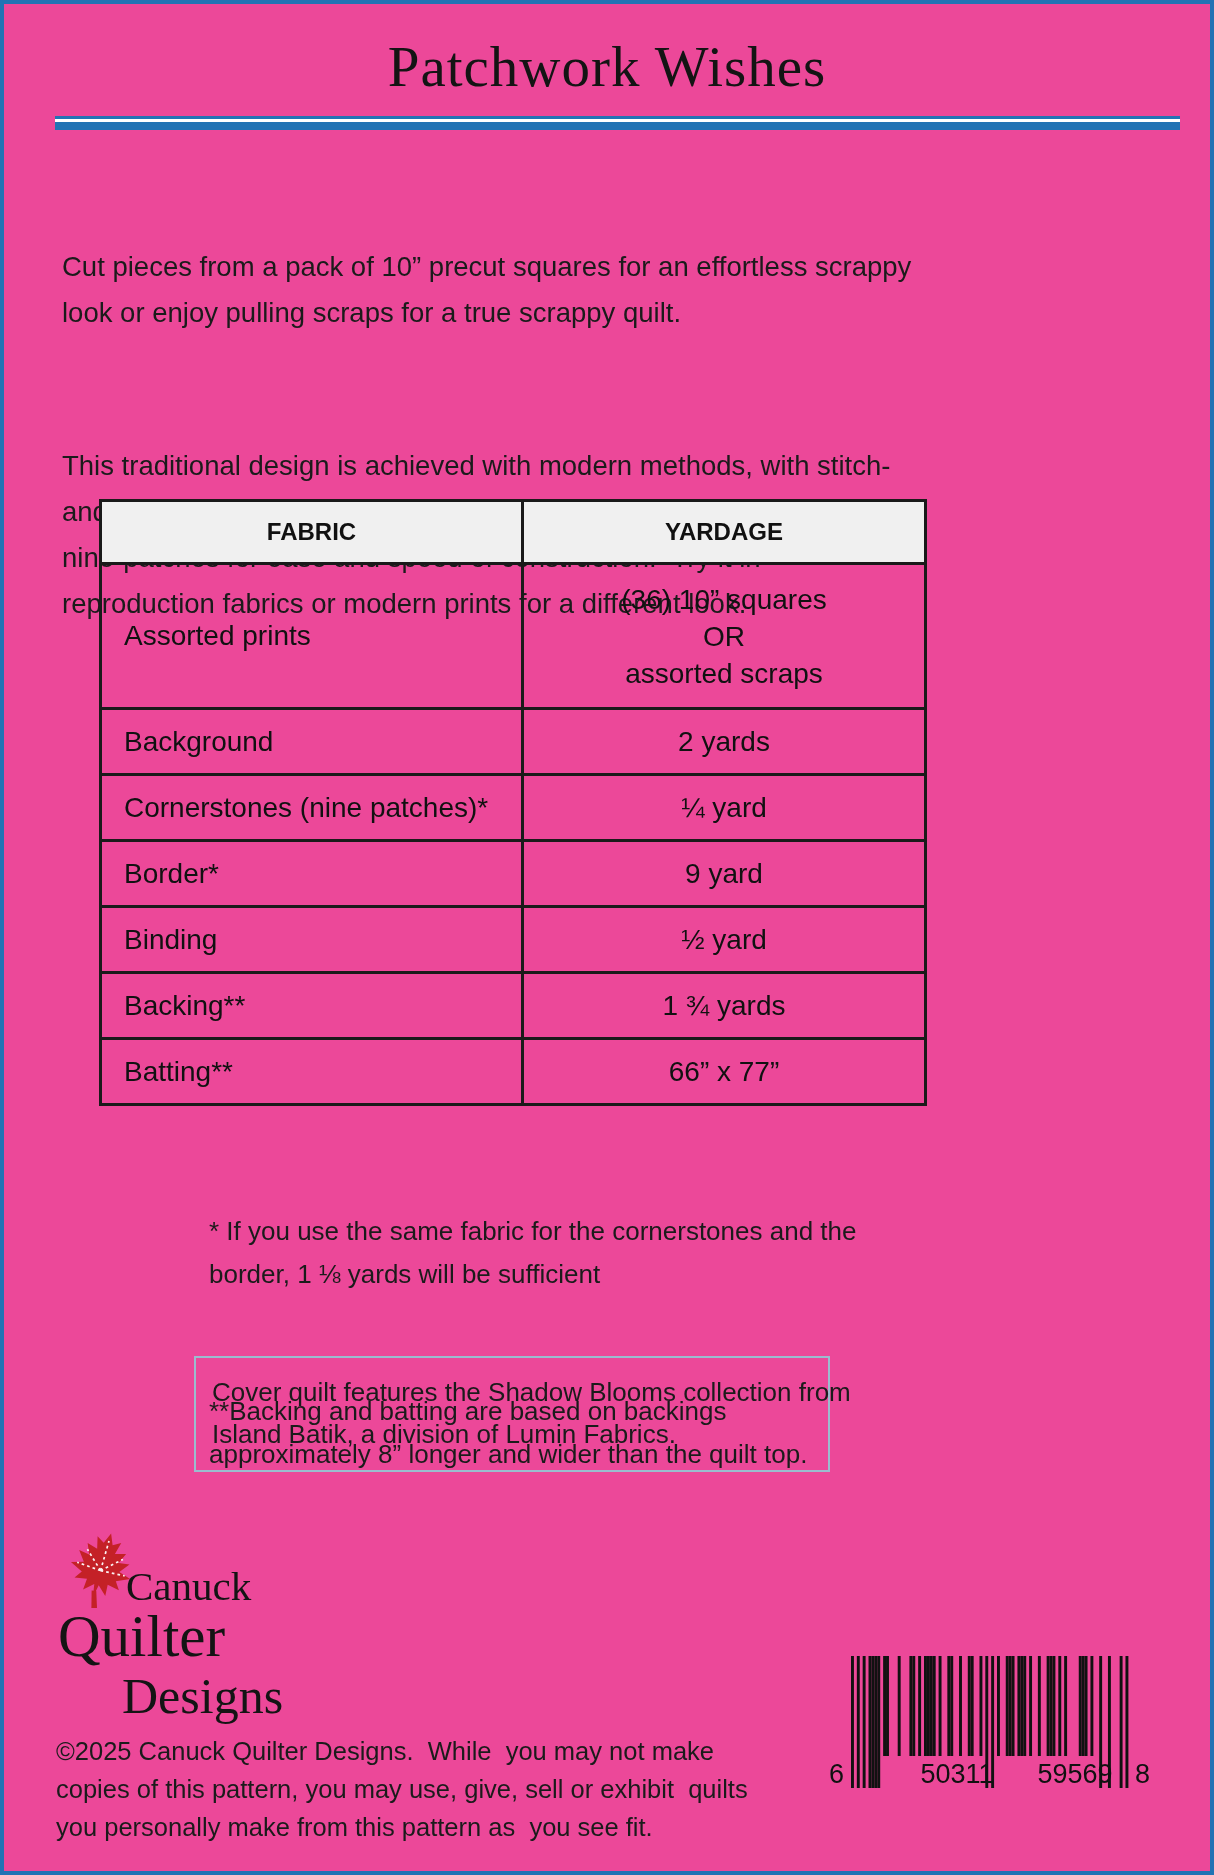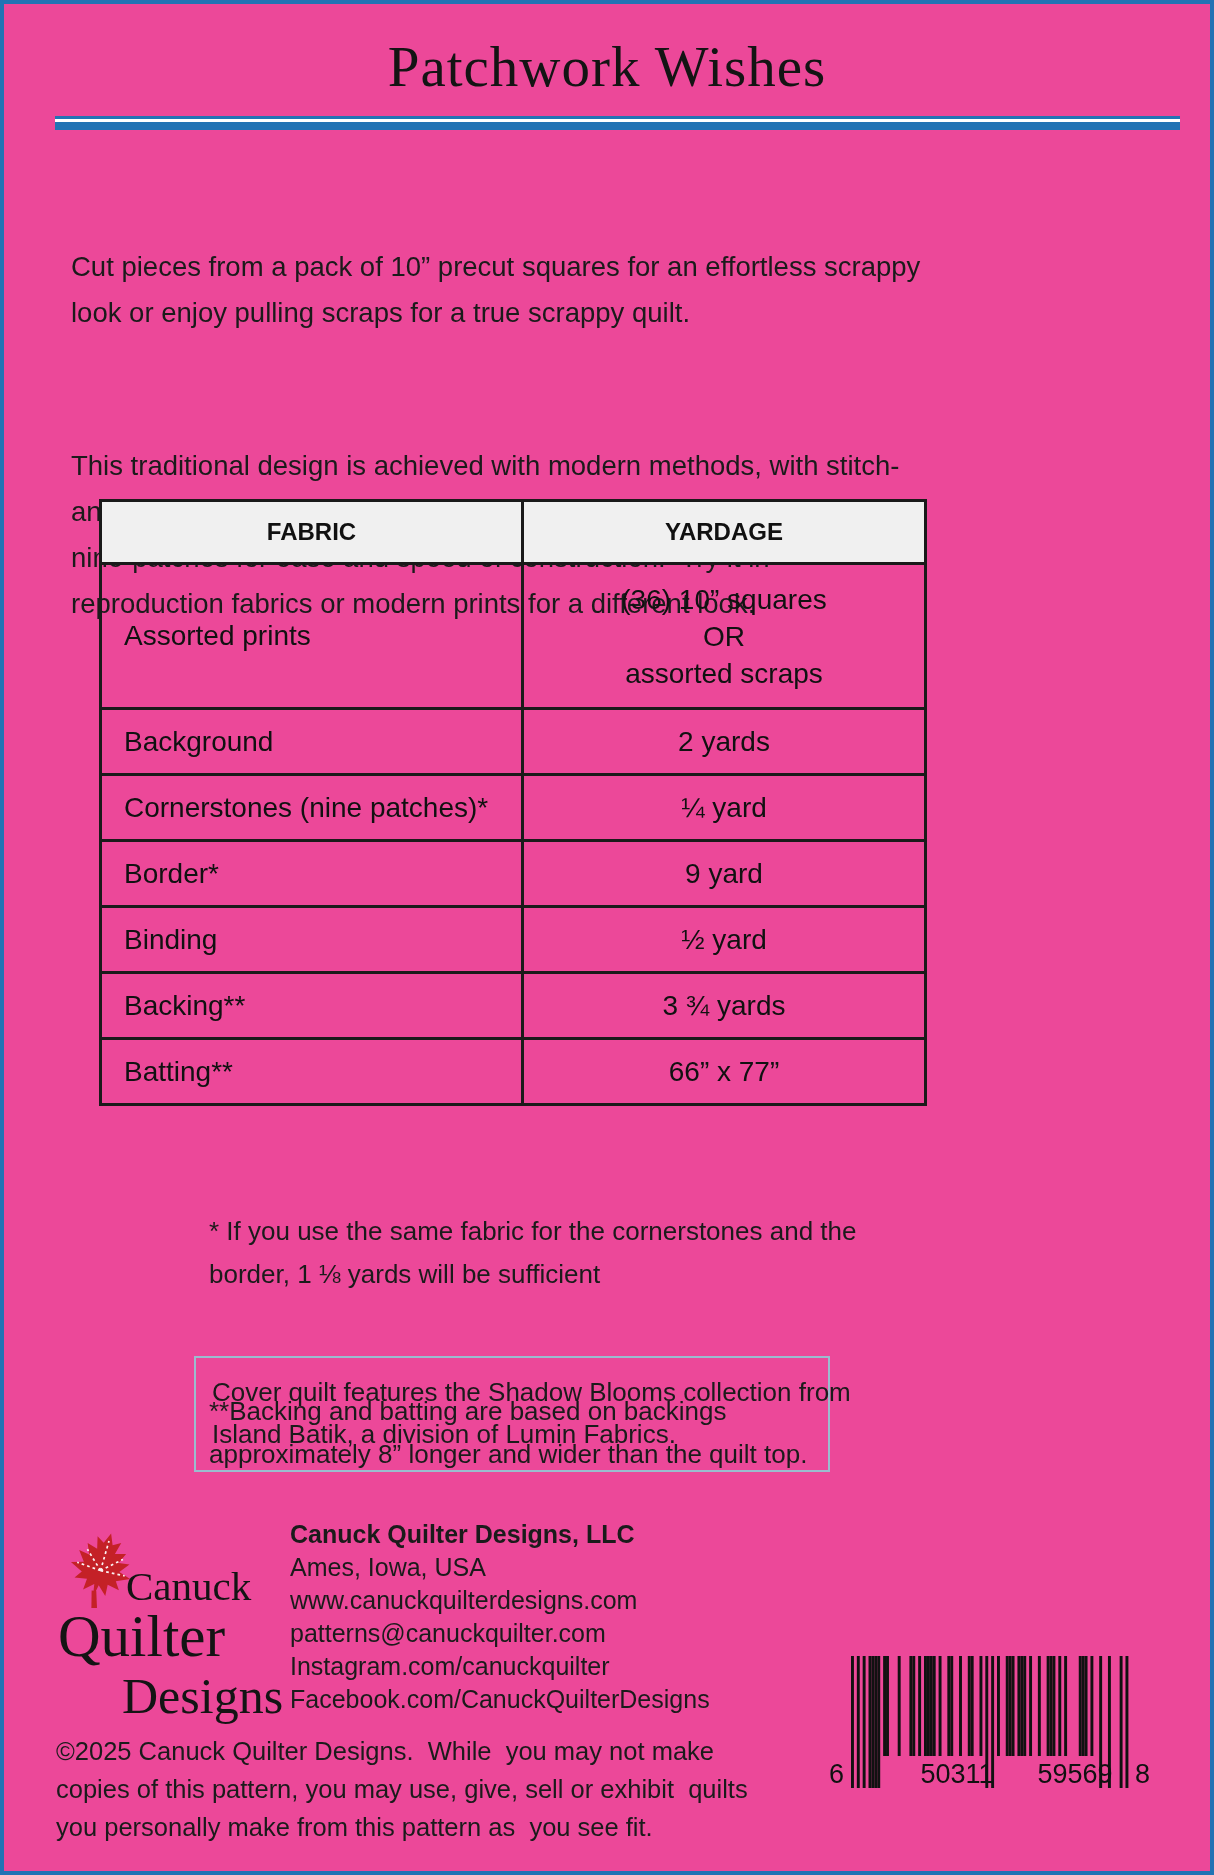--- a/index.html
+++ b/index.html
@@ -19,21 +19,21 @@
     font-family:"Liberation Serif",serif;
     font-size:57px;font-weight:400;letter-spacing:1px;
     color:#141414;
   }
   .rule{position:absolute;left:51px;top:112px;width:1125px;}
   .rule .thin{height:3px;background:#2273b4;}
   .rule .gap{height:3px;background:#ffffff;}
   .rule .thick{height:8px;background:#2273b4;}
 
   .intro{
-    position:absolute;left:67px;top:148px;width:1080px;
+    position:absolute;left:58px;top:148px;width:1080px;
     font-size:27.5px;line-height:46px;white-space:pre;
   }
   .intro .para2{margin-top:15px;}
 
   table.materials{
     position:absolute;left:95px;top:495px;
     border-collapse:collapse;table-layout:fixed;width:825px;
     font-size:28px;color:#111;
   }
   table.materials th,table.materials td{
@@ -137,21 +137,21 @@
       <tr class="row-std">
         <td>Border*</td>
         <td class="yard">9 yard</td>
       </tr>
       <tr class="row-std">
         <td>Binding</td>
         <td class="yard">½ yard</td>
       </tr>
       <tr class="row-std">
         <td>Backing**</td>
-        <td class="yard">3 ¾ yards</td>
+        <td class="yard">1 ¾ yards</td>
       </tr>
       <tr class="row-std">
         <td>Batting**</td>
         <td class="yard">66” x 77”</td>
       </tr>
     </tbody>
   </table>
 
   <div class="footnotes">
     <div class="fn1">* If you use the same fabric for the cornerstones and the
@@ -175,28 +175,20 @@
           <path d="M50,52 L18,50"></path>
           <path d="M50,52 L82,50"></path>
         </g>
       </g>
     </svg>
     <span class="word w1">Canuck</span>
     <span class="word w2">Quilter</span>
     <span class="word w3">Designs</span>
   </div>
 
-  <div class="contact">
-    <div class="company">Canuck Quilter Designs, LLC</div>
-    <div>Ames, Iowa, USA</div>
-    <div>www.canuckquilterdesigns.com</div>
-    <div>patterns@canuckquilter.com</div>
-    <div>Instagram.com/canuckquilter</div>
-    <div>Facebook.com/CanuckQuilterDesigns</div>
-  </div>
 
   <div class="copyright">©2025 Canuck Quilter Designs.  While  you may not make
 copies of this pattern, you may use, give, sell or exhibit  quilts
 you personally make from this pattern as  you see fit.</div>
 
   <div class="barcode">
     <svg width="280" height="134" viewBox="0 0 280 134">
         <rect x="0.00" y="0" width="2.92" height="132" fill="#111"></rect>
         <rect x="5.84" y="0" width="2.92" height="132" fill="#111"></rect>
         <rect x="11.68" y="0" width="2.92" height="132" fill="#111"></rect>

